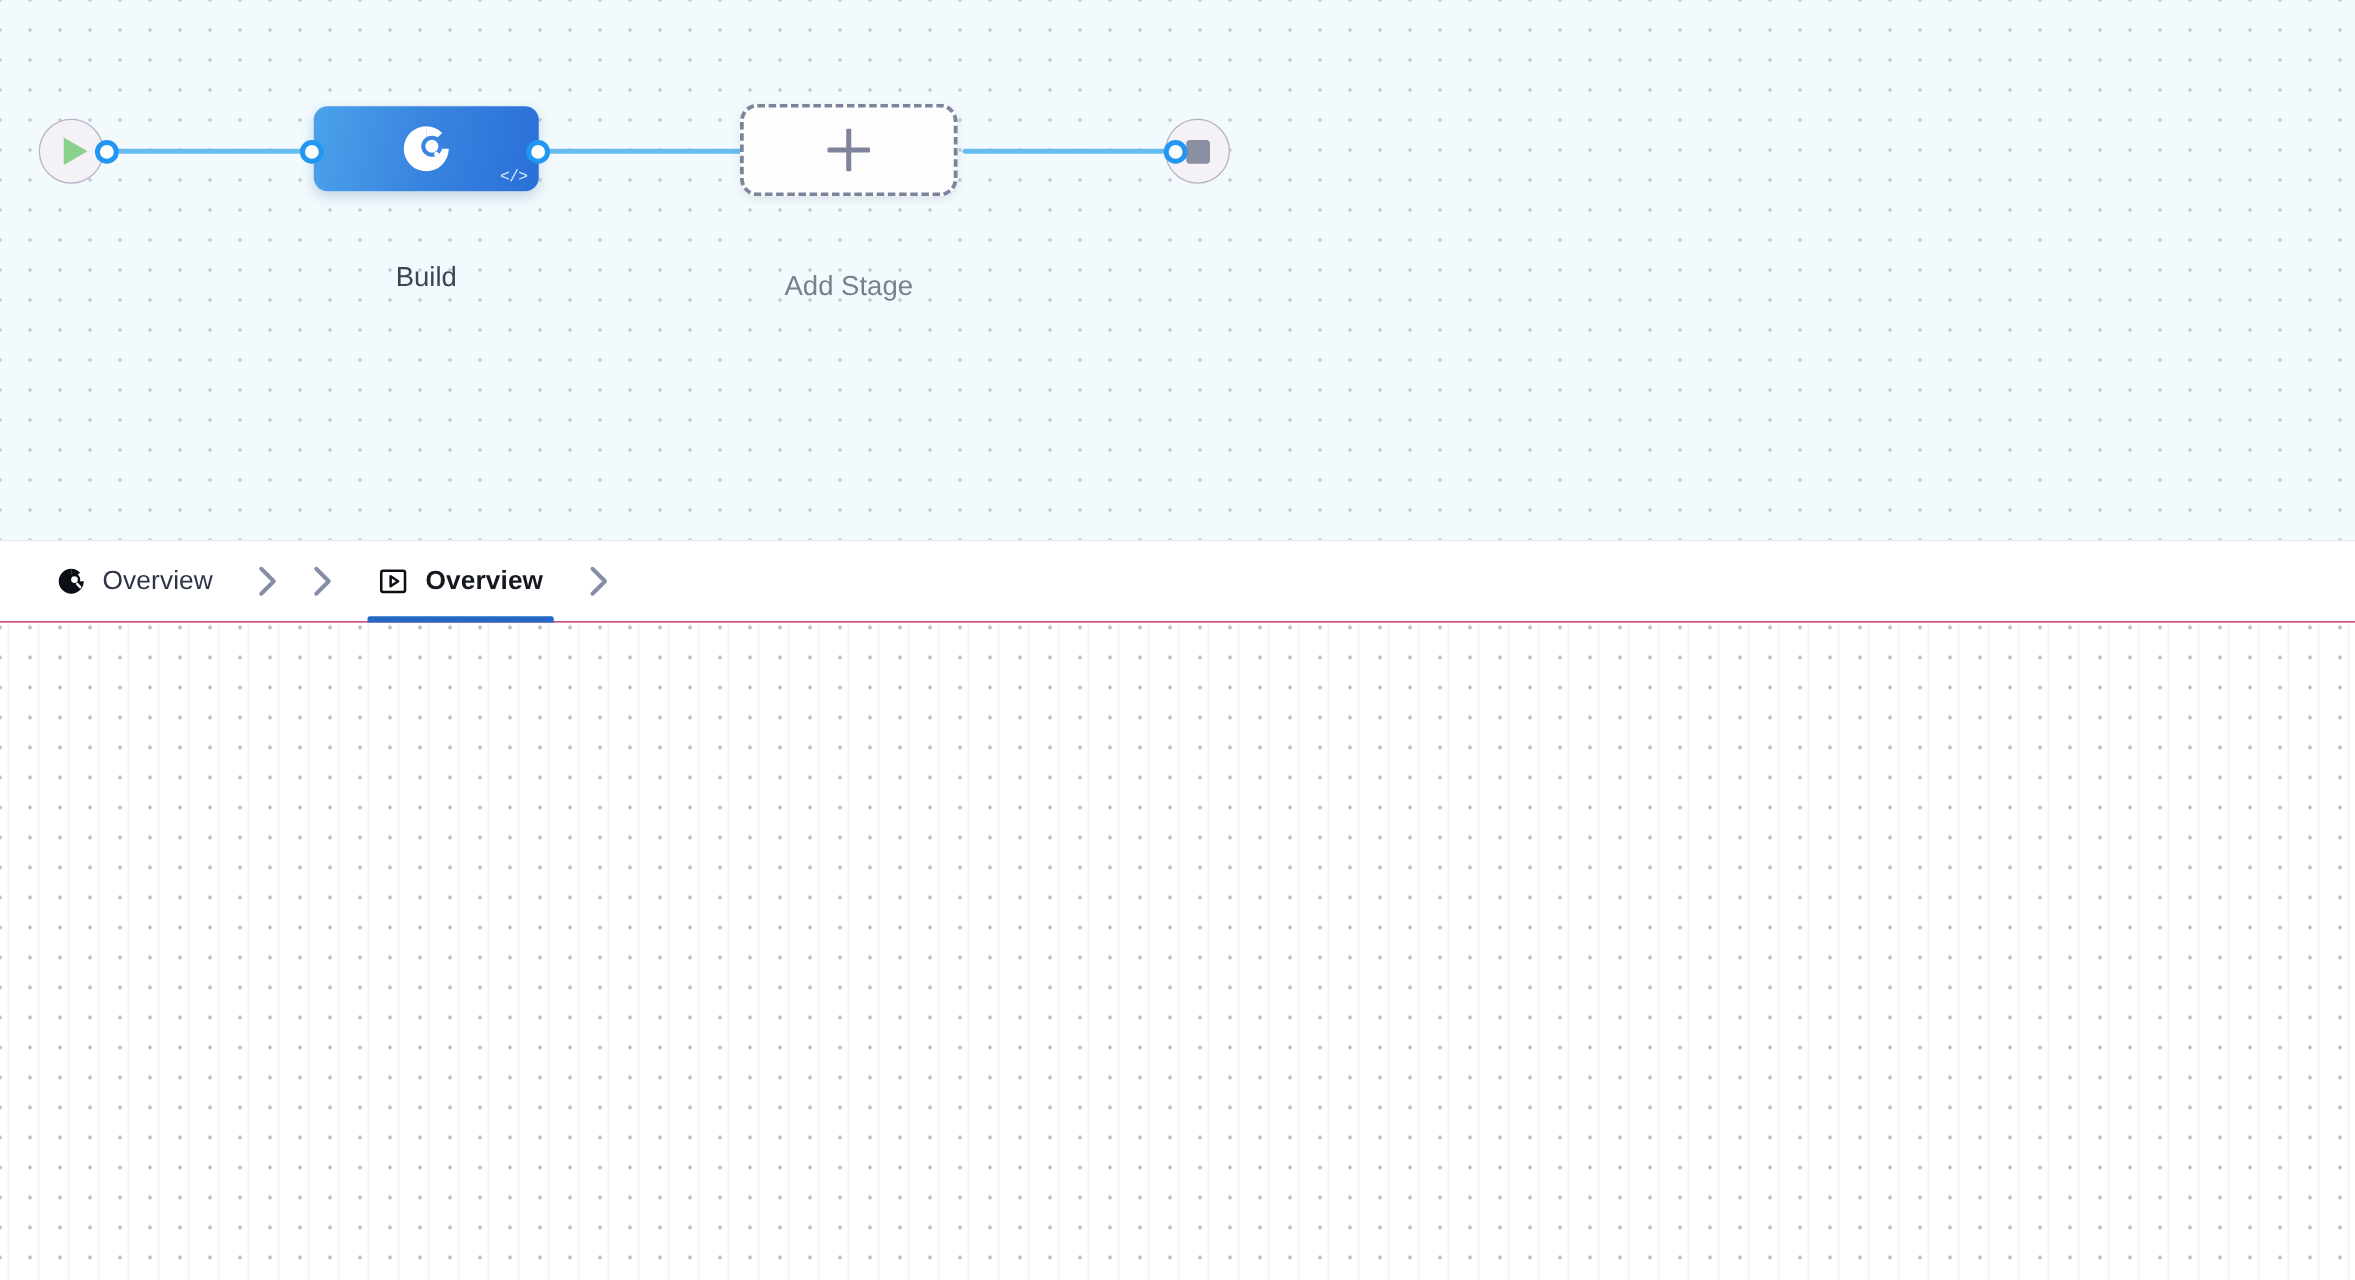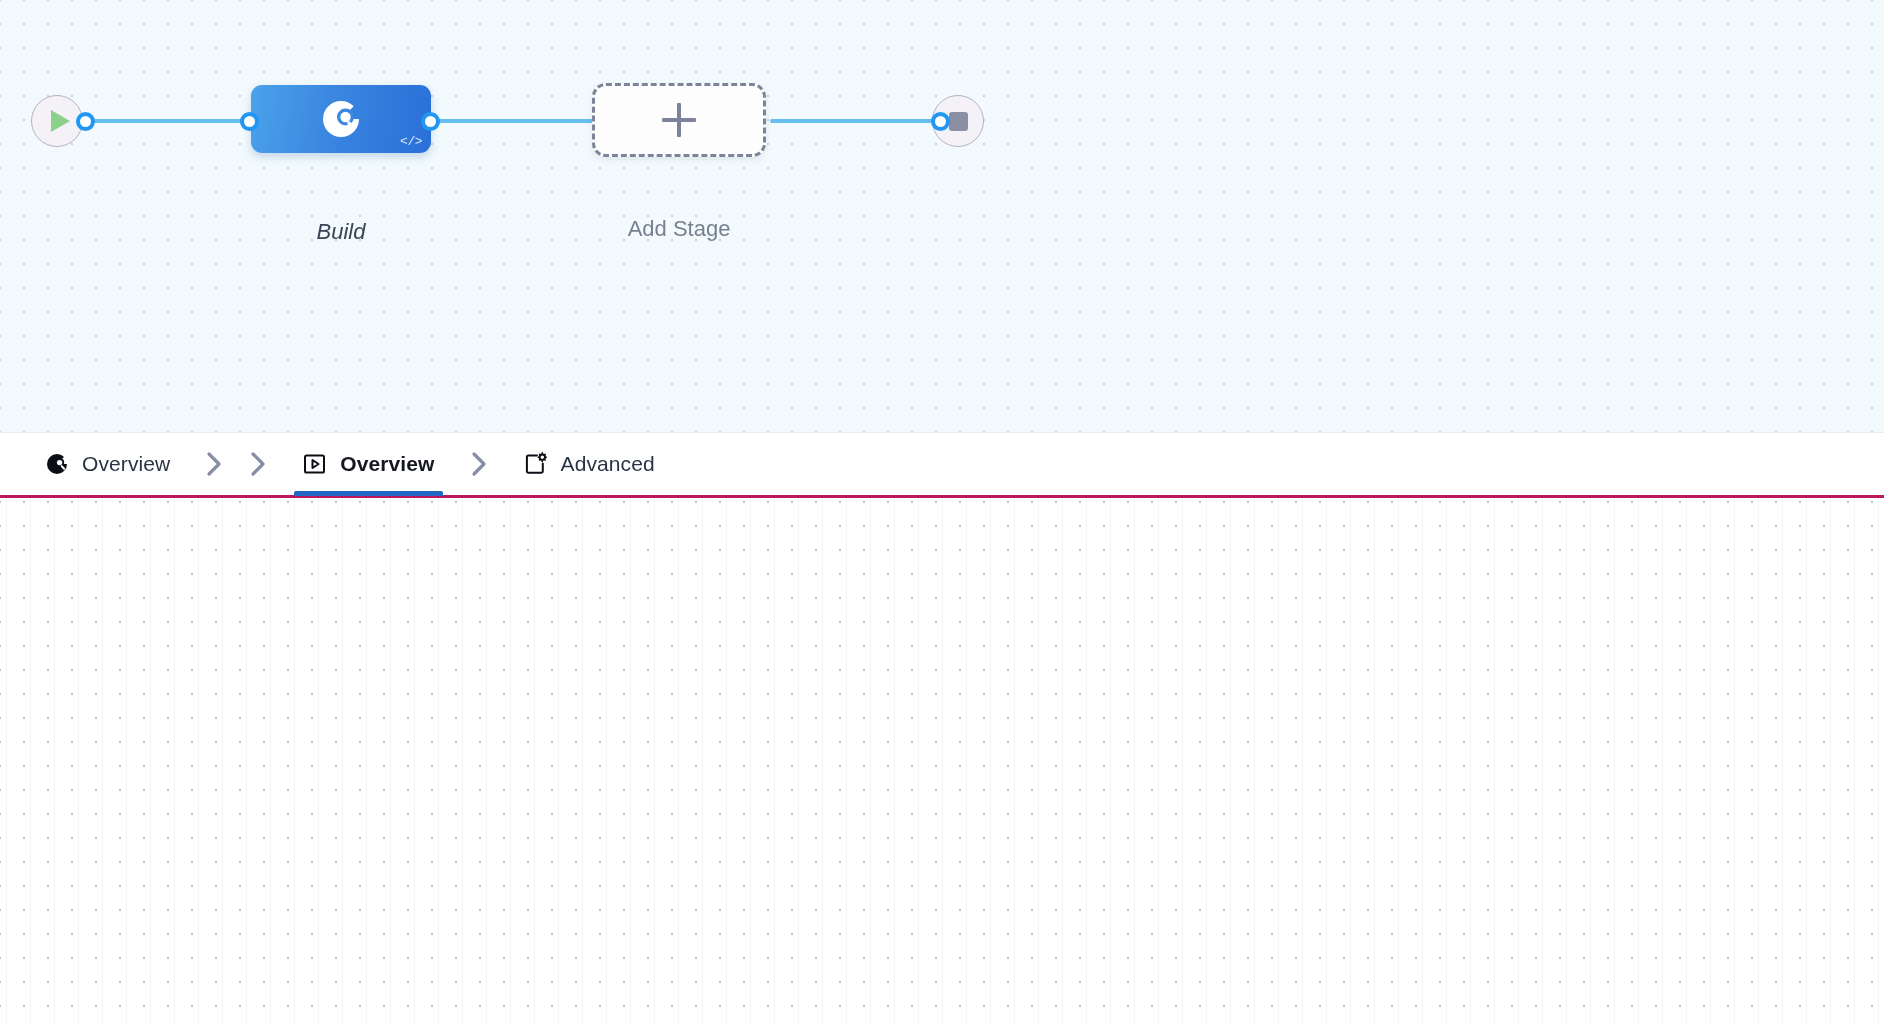--- a/index.html
+++ b/index.html
@@ -34,21 +34,21 @@
     overflow: hidden;
   }
 
   
   .tab-bar {
     position: relative;
     flex: 0 0 66px;
     height: 66px;
     background: #ffffff;
     border-top: 1px solid #e8ebef;
-    border-bottom: 3px solid #be185d;
+    border-bottom: 1px solid #be185d;
     display: flex;
     align-items: center;
     padding-left: 22px;
     z-index: 5;
   }
 
   .tab {
     display: flex;
     align-items: center;
     gap: 12px;
@@ -229,21 +229,21 @@
         <svg width="42" height="42" viewBox="0 0 42 42">
           <path d="M21 3 A18 18 0 1 0 39 21 L21 21 Z" fill="#ffffff"></path>
           <path d="M21 3 A18 18 0 0 1 33.7 8.3 L21 21 Z" fill="#ffffff"></path>
           <circle cx="25.5" cy="19" r="8.5" fill="#3a86e0"></circle>
           <circle cx="25.5" cy="19" r="5.2" fill="#ffffff"></circle>
           <rect x="29.5" y="22.5" width="3.6" height="10.5" rx="1.8" fill="#ffffff" transform="rotate(-42 31.3 27.7)"></rect>
         </svg>
         <span class="code-badge">&lt;/&gt;</span>
       </div>
       <div class="port" style="left:421px; top:112px;"></div>
-      <div class="caption" style="left:251px; top:215px; width:180px;font-style:italic;">Build</div>
+      <div class="caption" style="left:251px; top:205px; width:180px;">Build</div>
 
       <div class="add-node stage-size" style="left:592px; top:83px;">
         <span class="plus-glyph"></span>
       </div>
       <div class="caption muted" style="left:592px; top:212px; width:174px;">Add Stage</div>
 
       <div class="port" style="left:931px; top:112px;"></div>
       <div class="terminal" style="left:932px; top:95px;">
         <span class="stop-sq"></span>
       </div>
@@ -288,30 +288,20 @@
       </span>
       <span class="tab-label">Overview</span>
     </div>
 
     <span class="chev">
       <svg width="20" height="28" viewBox="0 0 20 28">
           <path d="M5 4 L15 14 L5 24" stroke="#868ea6" stroke-width="3.2" fill="none" stroke-linecap="round" stroke-linejoin="round"></path>
         </svg>
     </span>
 
-    <div class="tab">
-      <span class="tab-icon">
-        <svg width="26" height="26" viewBox="0 0 26 26">
-          <path d="M14 4.5 H5.5 A1.6 1.6 0 0 0 3.9 6.1 V20.2 A1.6 1.6 0 0 0 5.5 21.8 H18.2 A1.6 1.6 0 0 0 19.8 20.2 V12.5" fill="none" stroke="#0b0e14" stroke-width="2" stroke-linecap="round"></path>
-          <circle cx="19.3" cy="6.2" r="2.7" fill="none" stroke="#0b0e14" stroke-width="1.8"></circle>
-          <path d="M19.3 1.9 V3.2 M19.3 9.2 V10.5 M15.3 6.2 H16.6 M22 6.2 H23.3 M16.5 3.4 L17.4 4.3 M21.2 8.1 L22.1 9 M22.1 3.4 L21.2 4.3 M17.4 8.1 L16.5 9" stroke="#0b0e14" stroke-width="1.6" stroke-linecap="round"></path>
-        </svg>
-      </span>
-      <span class="tab-label">Advanced</span>
-    </div>
 
   </div>
 
   <div class="step-canvas">
     <div class="graph">
 
       
       
       
       

